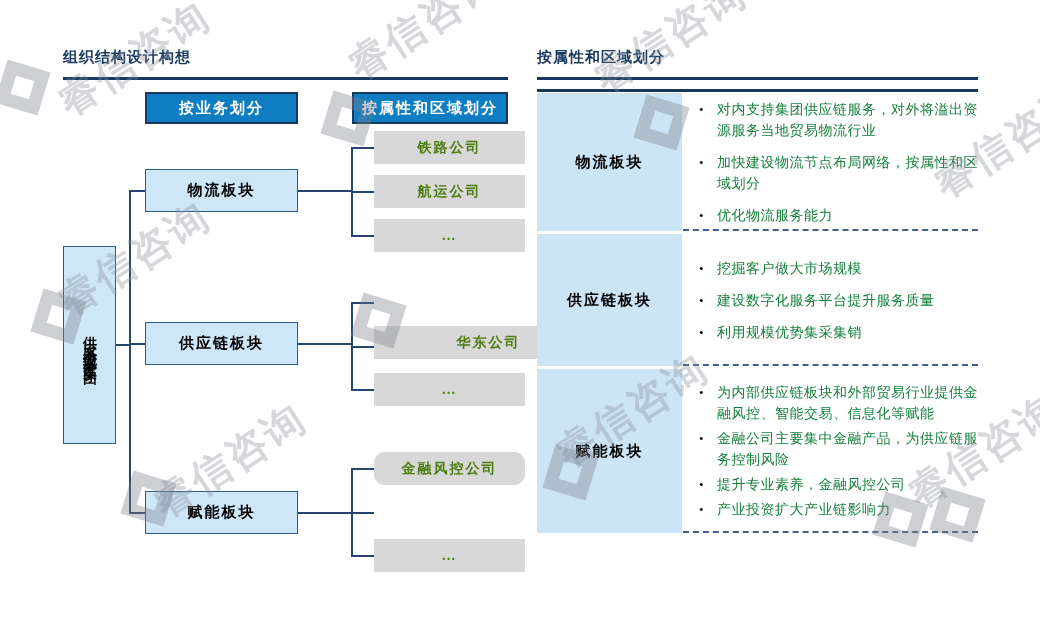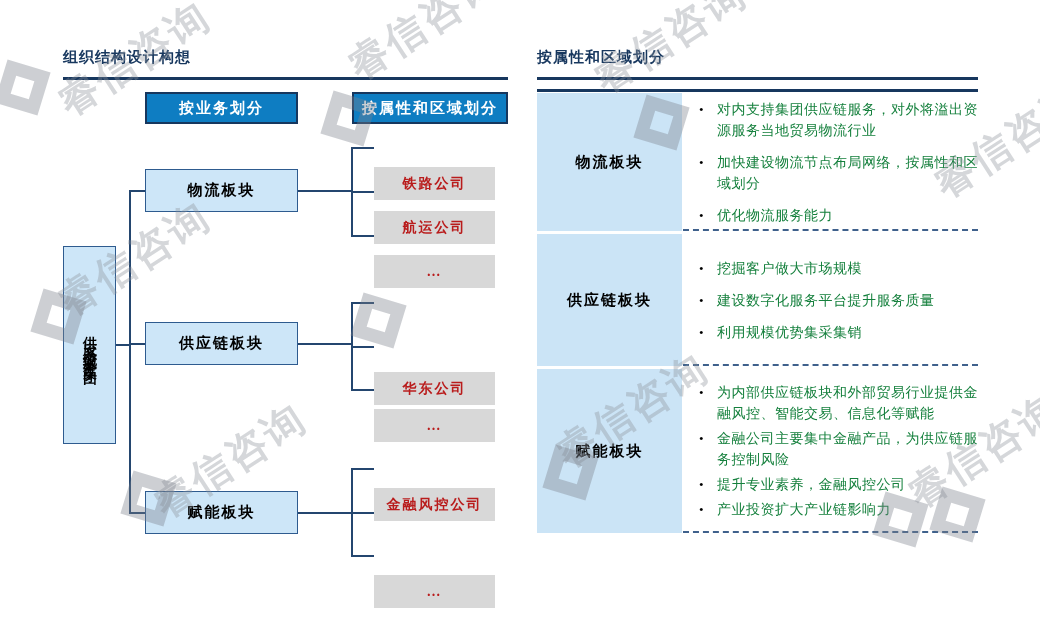--- a/index.html
+++ b/index.html
@@ -18,23 +18,23 @@
     position:absolute;height:32px;background:#0E7DC2;border:2px solid #17375E;
     box-sizing:border-box;color:#ffffff;font-size:15px;font-weight:bold;
     display:flex;align-items:center;justify-content:center;letter-spacing:2px;
   }
   .plate-box{
     position:absolute;width:153px;height:43px;background:#CDE6F8;border:1.5px solid #2E5B8F;
     box-sizing:border-box;color:#000000;font-size:15px;font-weight:bold;
     display:flex;align-items:center;justify-content:center;letter-spacing:2px;
   }
   .gray-box{
-    position:absolute;width:121px;height:33px;background:#D8D8D8;
-    color:#b91c1c;font-size:14px;font-weight:bold;
-    display:flex;align-items:center;justify-content:center;letter-spacing:2px;margin-top:36px;
+    position:absolute;width:151px;height:33px;background:#D8D8D8;
+    color:#4d7c0f;font-size:14px;font-weight:bold;
+    display:flex;align-items:center;justify-content:center;letter-spacing:2px;
   }
   .root-box{
     position:absolute;left:63px;top:246px;width:53px;height:198px;
     background:#CDE6F8;border:1.5px solid #2E5B8F;box-sizing:border-box;
     display:flex;align-items:center;justify-content:center;
   }
   .root-box .vtext{
     writing-mode:vertical-rl;text-orientation:upright;
     font-size:14px;font-weight:bold;color:#000;letter-spacing:5px;line-height:1;
   }
@@ -114,24 +114,24 @@
     <div class="cline" style="left:351px;top:555px;width:23px;height:2px;"></div>
 
     <div class="plate-box" style="left:145px;top:169px;">物流板块</div>
     <div class="plate-box" style="left:145px;top:322px;">供应链板块</div>
     <div class="plate-box" style="left:145px;top:491px;">赋能板块</div>
 
     <div class="gray-box" style="left:374px;top:131px;">铁路公司</div>
     <div class="gray-box" style="left:374px;top:175px;">航运公司</div>
     <div class="gray-box" style="left:374px;top:219px;">…</div>
 
-    <div class="gray-box" style="left:374px;top:336px;">华东公司</div>
+    <div class="gray-box" style="left:374px;top:326px;padding-left:39px;">华东公司</div>
     <div class="gray-box" style="left:374px;top:373px;">…</div>
 
-    <div class="gray-box" style="left:374px;top:452px;">金融风控公司</div>
+    <div class="gray-box" style="left:374px;top:452px;border-radius:11px;">金融风控公司</div>
     <div class="gray-box" style="left:374px;top:539px;">…</div>
 
     <div class="sec-title" style="left:537px;top:48px;">按属性和区域划分</div>
     <div class="rule" style="left:537px;top:77px;width:441px;"></div>
     <div class="tbar" style="left:537px;top:89px;width:441px;"></div>
 
     <div class="tcell" style="top:93px;height:138px;">物流板块</div>
     <div class="tcell" style="top:234px;height:132px;">供应链板块</div>
     <div class="tcell" style="top:369px;height:164px;">赋能板块</div>
 

